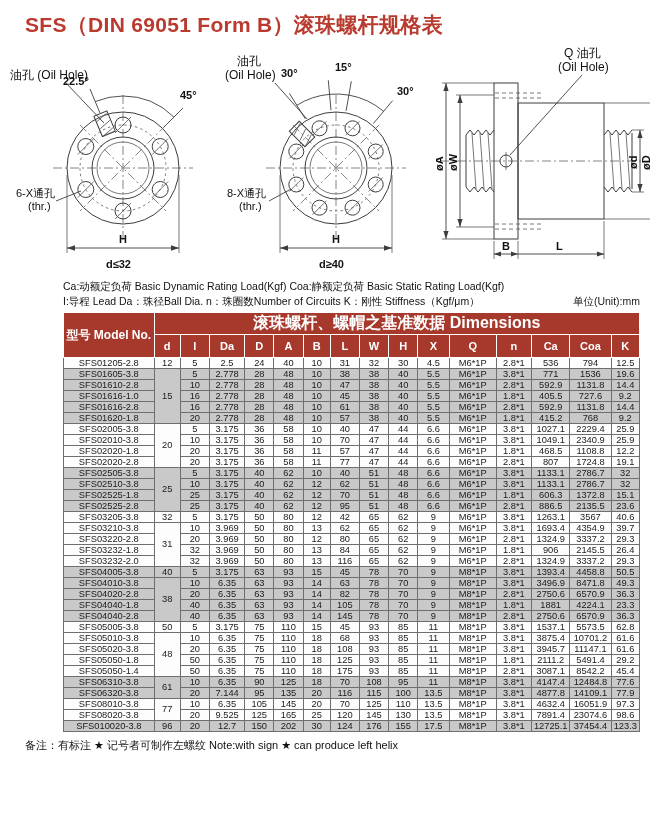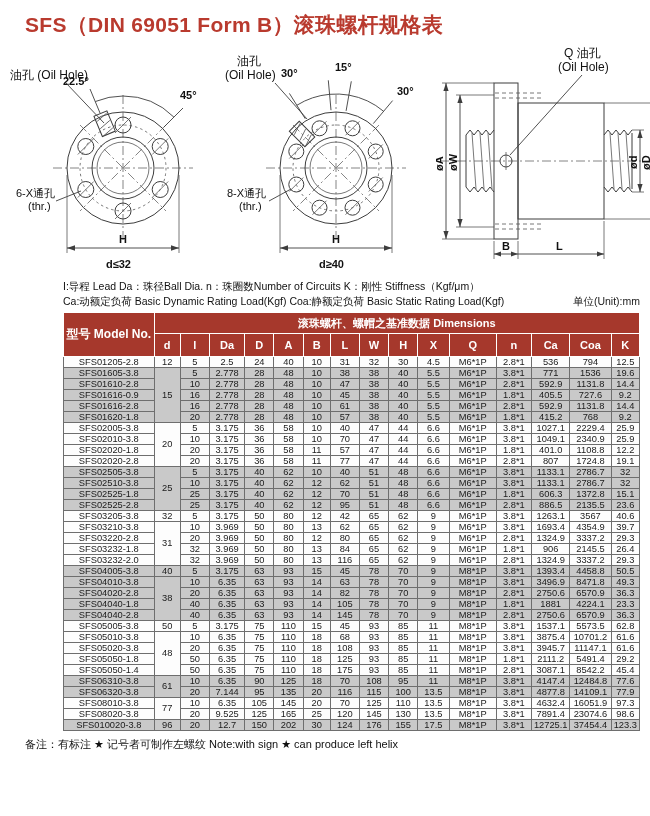--- a/index.html
+++ b/index.html
@@ -29,21 +29,21 @@
 
   .legend-row { width:577px; margin:2px 0 3px 63px; display:flex;
     justify-content:space-between; align-items:flex-end; }
   .legend { font-size:10.5px; line-height:1.45; color:#111; }
   .unit { font-size:10.5px; white-space:nowrap; }
 
   table { border-collapse:collapse; margin-left:63px; width:577px; table-layout:fixed;
     border:1px solid #333; }
   thead th { background:#a6382c; color:#fff; border:1px solid #fff; font-weight:bold; }
   th.model-h { font-size:12px; width:90px; }
-  th.group-h { font-size:11px; height:21px; }
+  th.group-h { font-size:16px; height:21px; }
   th.col-h { font-size:11px; height:23px; font-weight:bold; }
   tbody td { border:1px solid #6e6e6e; font-size:9.3px; height:11px; line-height:1;
     text-align:center; padding:0; white-space:nowrap; overflow:hidden; background:#fdfdfd; }
   tr.shade td { background:#c9c9c9; }
   col.c-model{width:90px} col.c-d{width:26px} col.c-l{width:29px} col.c-Da{width:35px}
   col.c-D{width:29px} col.c-A{width:29px} col.c-B{width:27px} col.c-L{width:29px}
   col.c-W{width:29px} col.c-H{width:29px} col.c-X{width:31px} col.c-Q{width:47px}
   col.c-n{width:35px} col.c-Ca{width:38px} col.c-Coa{width:41px} col.c-K{width:28px}
 
   .footnote { margin:6px 4px 0 25px; font-size:11px; color:#111; }
@@ -247,22 +247,22 @@
       <path class="arr" d="M82,211 l-7,-2.5 v5 Z"></path>
       <text class="dimtxt" x="66" y="207">B</text>
       <line class="dim" x1="82" y1="211" x2="168" y2="211"></line>
       <path class="arr" d="M168,211 l-7,-2.5 v5 Z"></path>
       <text class="dimtxt" x="120" y="207">L</text>
     </svg>
   </div>
 
   <div class="legend-row">
     <div class="legend">
+      <div>Ca:动额定负荷 Basic Dynamic Rating Load(Kgf)  Coa:静额定负荷 Basic Static Rating Load(Kgf)</div>
       <div>I:导程 Lead  Da：珠径Ball Dia.  n：珠圈数Number of Circuits  K：刚性 Stiffness（Kgf/μm）</div>
-      <div>Ca:动额定负荷 Basic Dynamic Rating Load(Kgf)  Coa:静额定负荷 Basic Static Rating Load(Kgf)</div>
     </div>
     <div class="unit">单位(Unit):mm</div>
   </div>
 
   <table>
     <colgroup>
       <col class="c-model">
         <col class="c-d">
         <col class="c-l">
         <col class="c-Da">
@@ -350,21 +350,21 @@
           <td>38</td>
           <td>40</td>
           <td>5.5</td>
           <td>M6*1P</td>
           <td>2.8*1</td>
           <td>592.9</td>
           <td>1131.8</td>
           <td>14.4</td>
         </tr>
         <tr class="shade">
-          <td>SFS01616-0.9</td>
+          <td>SFS01616-1.0</td>
           <td>16</td>
           <td>2.778</td>
           <td>28</td>
           <td>48</td>
           <td>10</td>
           <td>45</td>
           <td>38</td>
           <td>40</td>
           <td>5.5</td>
           <td>M6*1P</td>
@@ -448,21 +448,21 @@
           <td>3.175</td>
           <td>36</td>
           <td>58</td>
           <td>11</td>
           <td>57</td>
           <td>47</td>
           <td>44</td>
           <td>6.6</td>
           <td>M6*1P</td>
           <td>1.8*1</td>
-          <td>401.0</td>
+          <td>468.5</td>
           <td>1108.8</td>
           <td>12.2</td>
         </tr>
         <tr>
           <td>SFS02020-2.8</td>
           <td>20</td>
           <td>3.175</td>
           <td>36</td>
           <td>58</td>
           <td>11</td>

